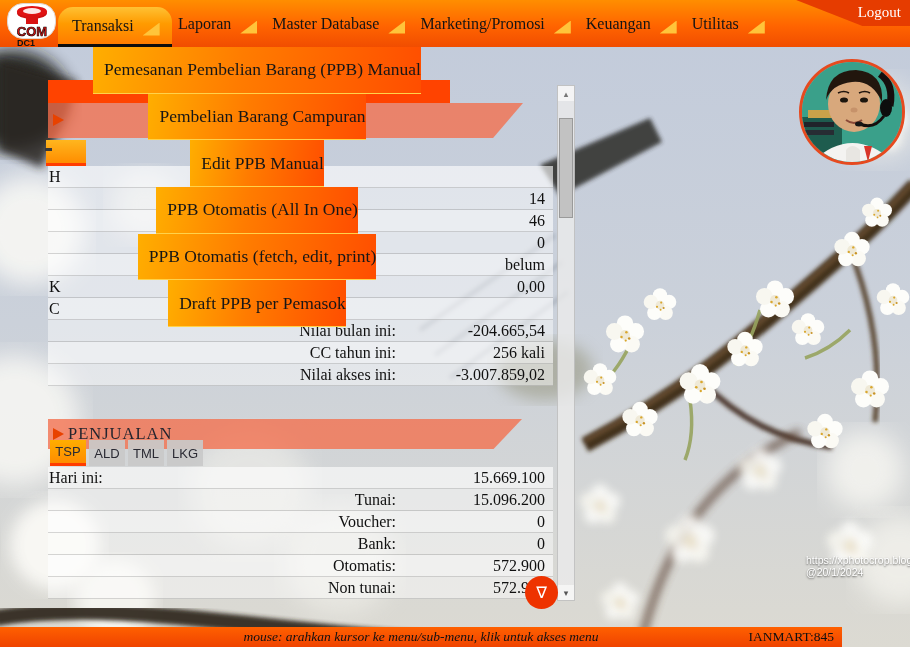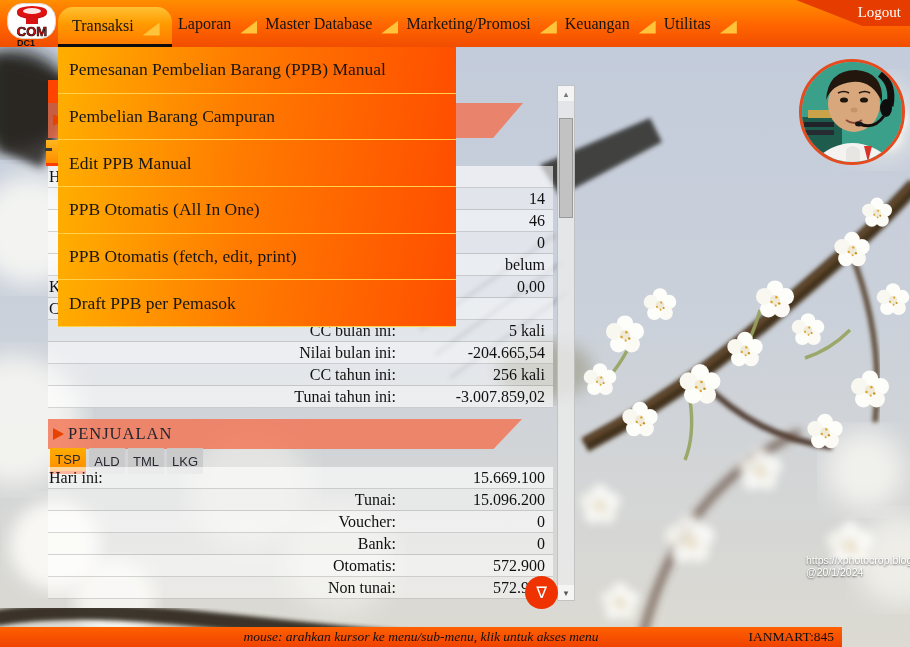--- a/index.html
+++ b/index.html
@@ -13,32 +13,32 @@
   
   .menubar{position:absolute;left:0;top:0;width:910px;height:47px;z-index:40;
     background:linear-gradient(180deg,#ff8e00 0%,#ff6400 55%,#f14d00 100%);}
   .logo-box{position:absolute;left:7px;top:3px;width:49px;height:36px;background:#fff;
     border-radius:16px;border:1px solid #e0d6d0;overflow:hidden;}
   .logo-sub{position:absolute;left:17px;top:38px;font:bold 9px "Liberation Sans",sans-serif;color:#111;text-align:right;}
   .tab-active{position:absolute;left:58px;top:7px;height:40px;padding:0 12px 0 14px;
     display:flex;align-items:center;border-radius:15px 15px 0 0;
     background:linear-gradient(180deg,#ffc133 0%,#ff9b00 45%,#ff7c00 100%);
     border-bottom:3px solid #0d0d0d;cursor:pointer;}
-  .menu-items{position:absolute;left:178px;top:0;height:47px;display:flex;align-items:center;gap:8px;}
+  .menu-items{position:absolute;left:178px;top:0;height:47px;display:flex;align-items:center;gap:15px;}
   .menu-item{display:flex;align-items:center;cursor:pointer;}
   .menu-label{font-size:16px;color:#141414;white-space:nowrap;}
   .tri{width:17px;height:13px;margin-left:9px;margin-top:7px;background:#ffc43a;
     clip-path:polygon(100% 0,100% 100%,0 100%);}
   .logout{position:absolute;right:0;top:0;width:170px;height:26px;background:#e63c00;
     clip-path:polygon(33% 0,100% 0,100% 100%,72% 100%);cursor:pointer;}
   .logout span{position:absolute;right:9px;top:4px;color:#fff;font-size:15px;}
 
   
   .dropdown{position:absolute;left:58px;top:47px;width:398px;height:280px;z-index:30;
-    display:flex;flex-direction:column;}
+    display:flex;flex-direction:column;align-items:center;}
   .dd-item{flex:1;display:flex;align-items:center;padding-left:11px;font-size:17.5px;color:#161616;
     background:linear-gradient(100deg,#ffae00 0%,#ff7c00 45%,#ff4e00 100%);
     border-bottom:1px solid #ffd24a;cursor:pointer;white-space:nowrap;}
 
   
   .panel{position:absolute;left:48px;top:80px;width:527px;height:521px;z-index:10;}
   .p-header{position:absolute;left:0;top:0;width:402px;height:23px;background:#ff4300;}
   .banner{position:absolute;left:0;background:rgba(244,110,75,0.78);}
   .banner .play{position:absolute;left:5px;width:0;height:0;border-left:11px solid #e84200;
     border-top:6px solid transparent;border-bottom:6px solid transparent;}
@@ -53,21 +53,21 @@
   .rows{position:absolute;left:0;width:505px;}
   .rows1{top:86px;}
   .rows2{top:387px;}
   .row{position:relative;height:22px;border-bottom:1px solid rgba(110,110,110,0.28);
     font-size:16px;color:#101010;white-space:nowrap;}
   .row:nth-child(odd){background:rgba(255,255,255,0.62);}
   .row:nth-child(even){background:rgba(255,255,255,0.45);}
   .row .l{position:absolute;left:1px;top:0;line-height:21px;}
   .row .m{position:absolute;right:157px;top:0;line-height:21px;}
   .row .v{position:absolute;right:8px;top:0;line-height:21px;}
-  .tabs2{position:absolute;left:2px;top:368px;display:flex;gap:3px;}
+  .tabs2{position:absolute;left:2px;top:360px;display:flex;gap:3px;}
   .ptab{width:36px;height:26px;display:flex;align-items:center;justify-content:center;
     font:13px "Liberation Sans",sans-serif;color:#2a2a33;background:rgba(201,201,201,0.92);cursor:pointer;}
   .ptab.active{background:linear-gradient(180deg,#ffae00,#ff8c00);border-bottom:3px solid #ff3c00;}
   .sbar{position:absolute;right:0;top:5px;width:18px;height:516px;
     background:rgba(235,235,235,0.8);border:1px solid rgba(150,150,150,0.45);}
   .sbtn{position:absolute;left:0;width:16px;height:15px;display:flex;align-items:center;
     justify-content:center;font-size:9px;color:#777;background:rgba(245,245,245,0.9);cursor:pointer;}
   .sbtn.up{top:0;}
   .sbtn.down{bottom:0;color:#555;}
   .sthumb{position:absolute;left:1px;top:32px;width:14px;height:100px;background:#c2c2c2;
@@ -231,36 +231,31 @@
           <span class="m"></span>
           <span class="v">0,00</span>
         </div>
       <div class="row">
           <span class="l">C</span>
           <span class="m"></span>
           <span class="v"></span>
         </div>
       <div class="row">
           <span class="l"></span>
-          <span class="m">CC bulan ini:</span>
-          <span class="v">5 kali</span>
-        </div>
-      <div class="row">
-          <span class="l"></span>
           <span class="m">Nilai bulan ini:</span>
           <span class="v">-204.665,54</span>
         </div>
       <div class="row">
           <span class="l"></span>
           <span class="m">CC tahun ini:</span>
           <span class="v">256 kali</span>
         </div>
       <div class="row">
           <span class="l"></span>
-          <span class="m">Tunai tahun ini:</span>
+          <span class="m">Nilai akses ini:</span>
           <span class="v">-3.007.859,02</span>
         </div>
     </div>
 
     <div class="banner banner2">
       <span class="play"></span>
       <span class="btxt">PENJUALAN</span>
     </div>
 
     <div class="tabs2">

